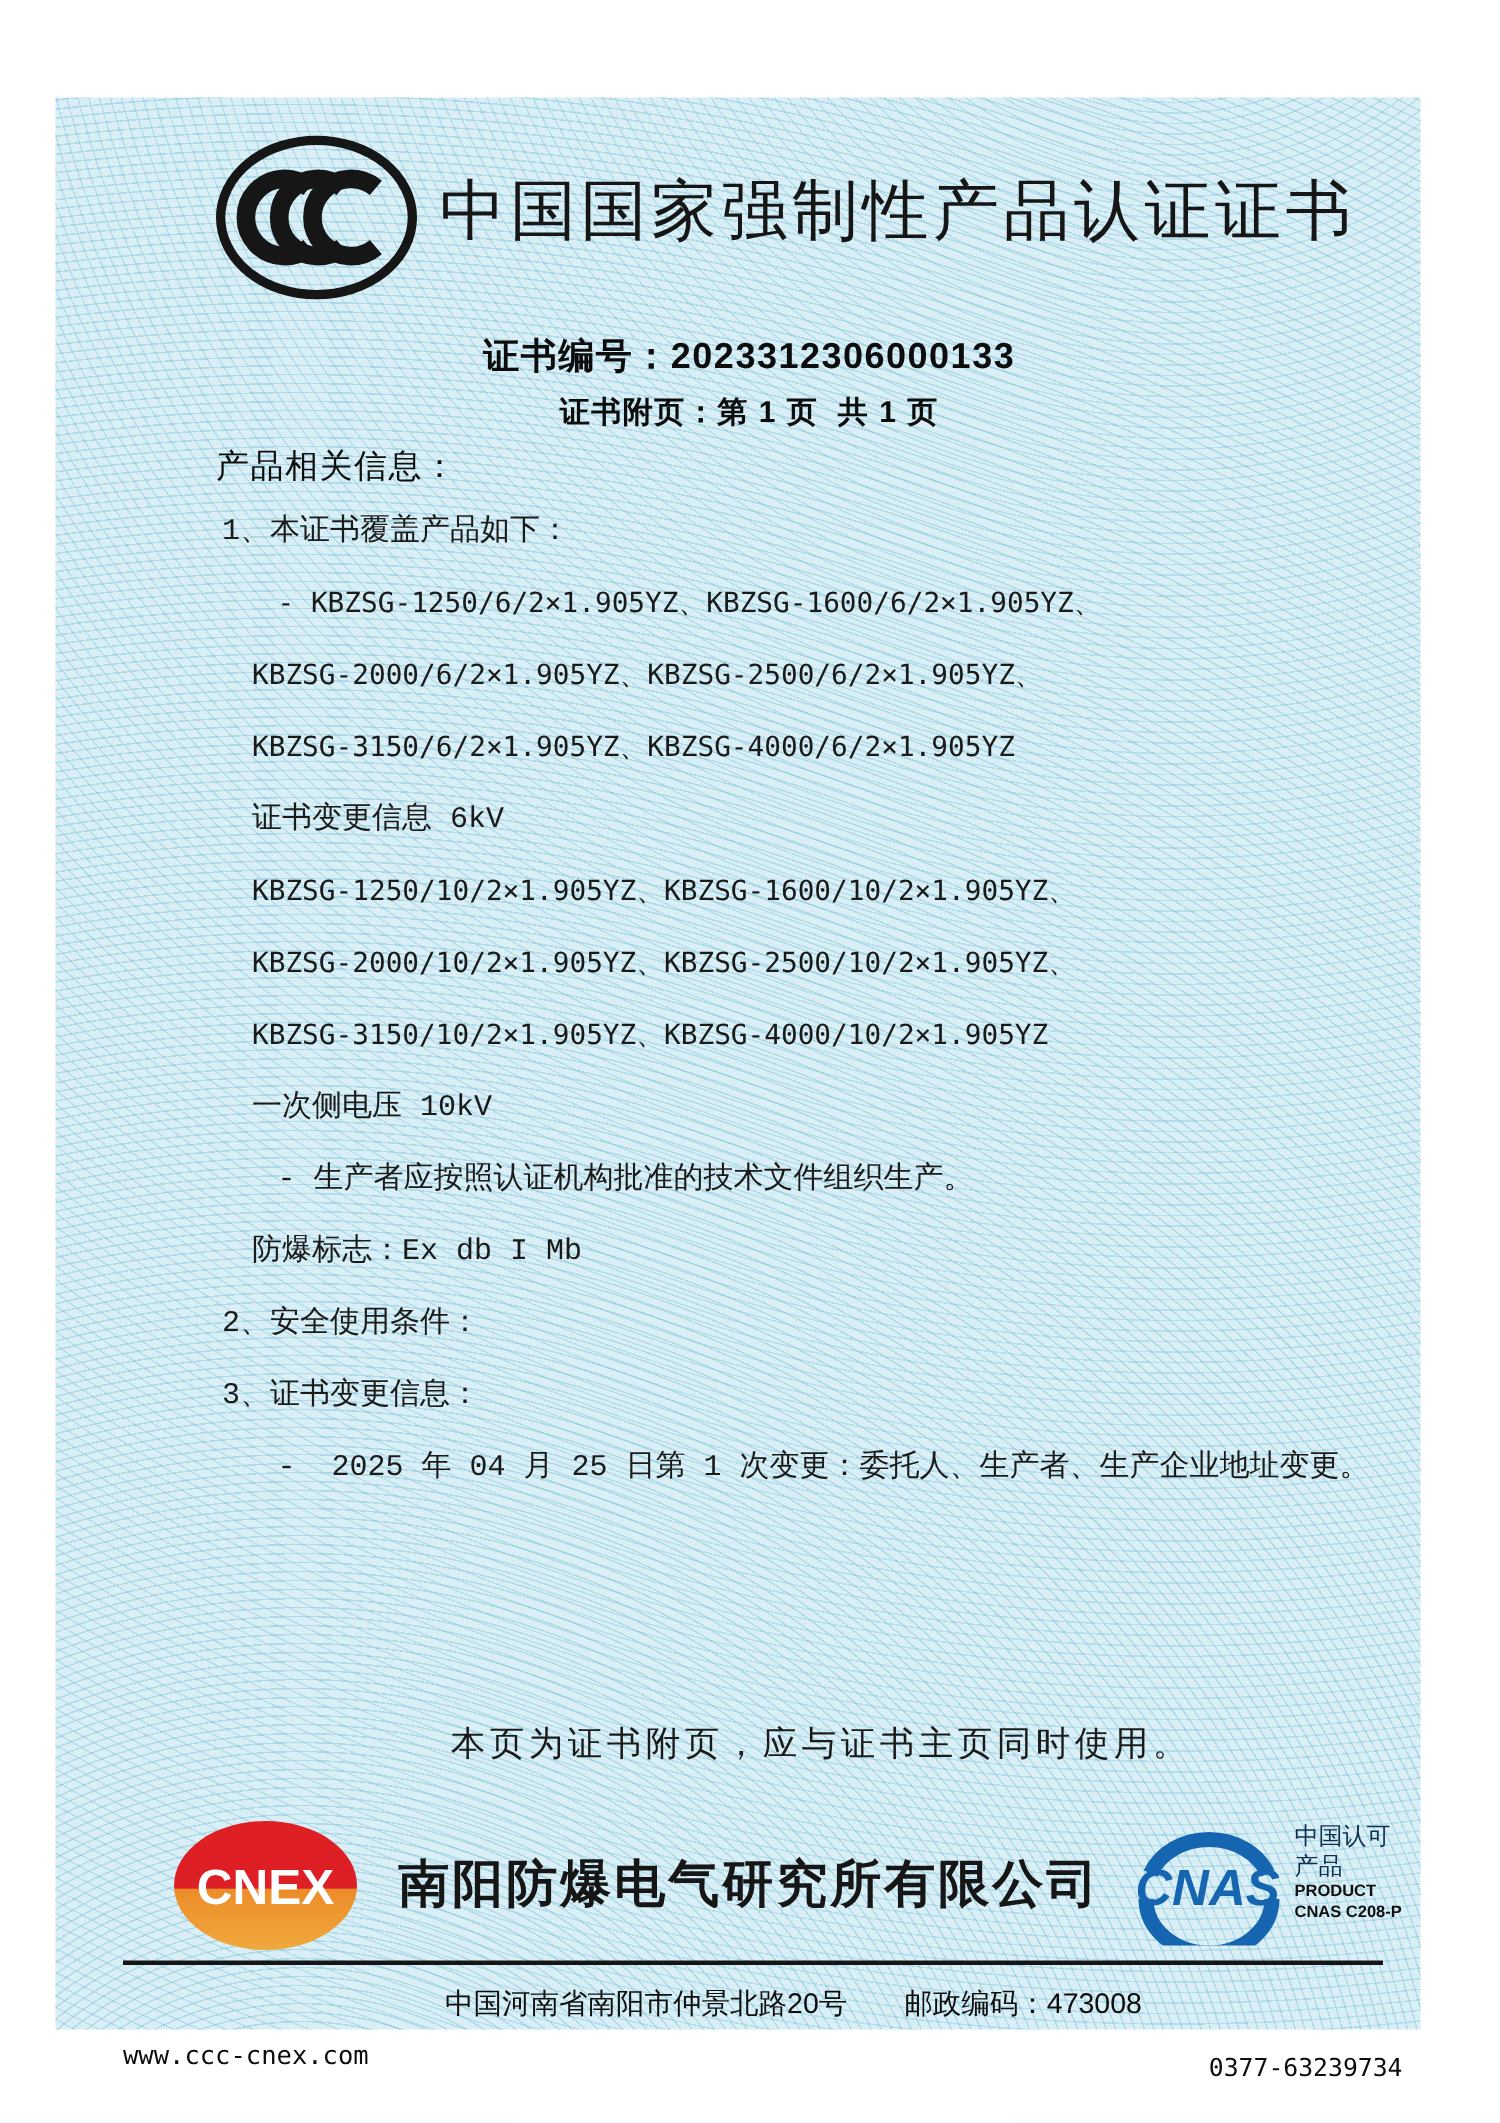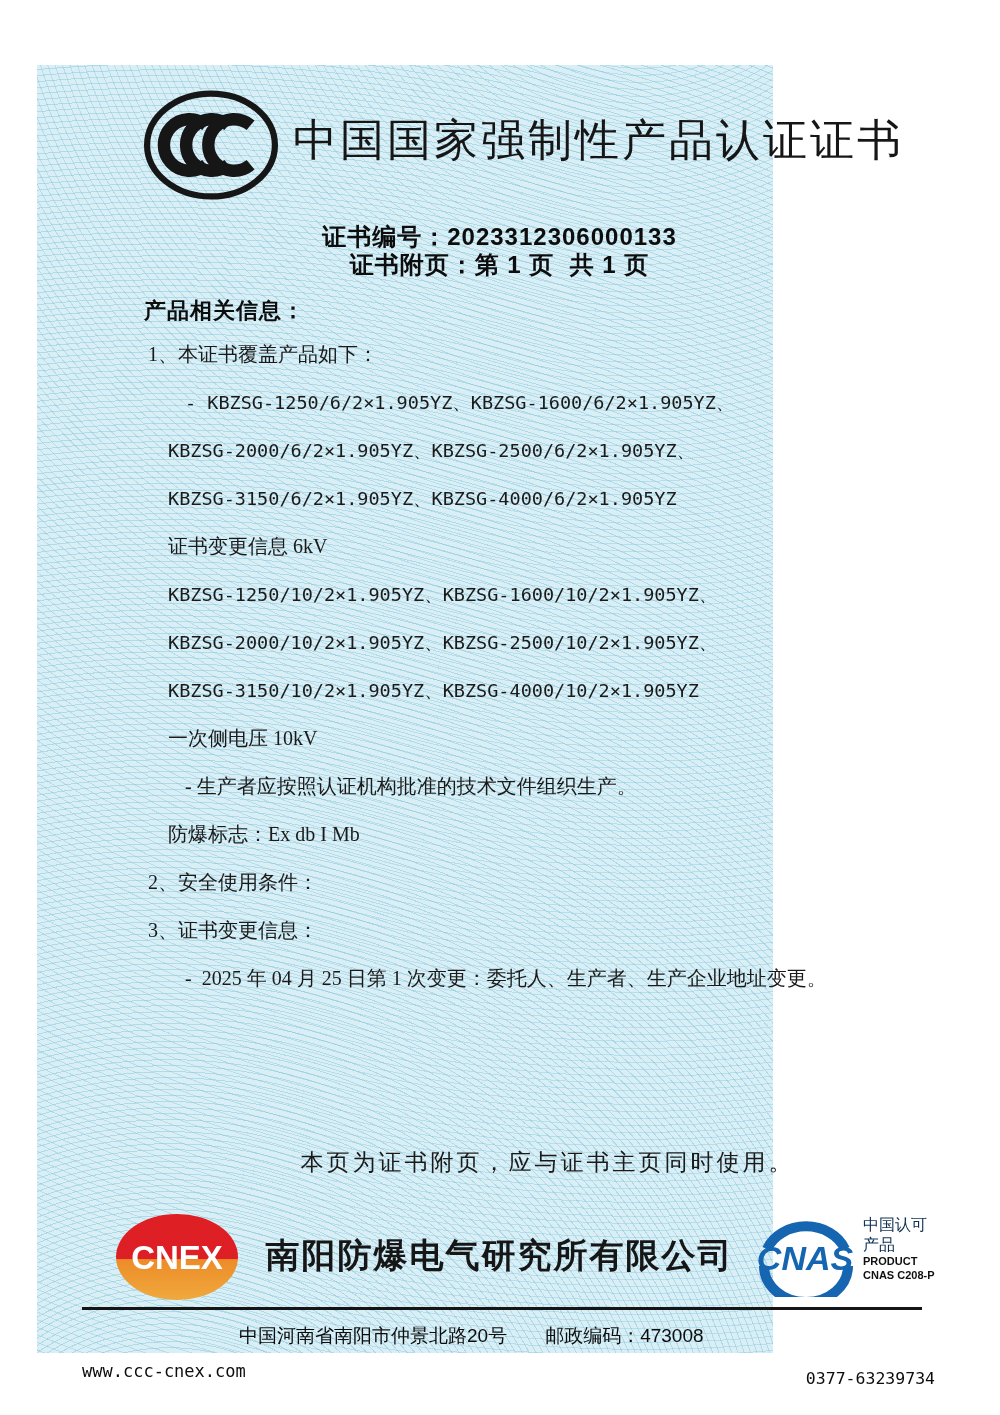--- a/index.html
+++ b/index.html
@@ -2,41 +2,41 @@
 <html><head>
 <meta charset="utf-8">
 <style>
   html,body{margin:0;padding:0;}
   body{
     width:1000px;height:1415px;background:#ffffff;position:relative;
     font-family:"Liberation Sans",sans-serif;color:#111;
     overflow:hidden;
   }
   .page{
-    position:absolute;left:37px;top:65px;width:736px;height:1288px;
+    position:absolute;left:37px;top:65px;width:910px;height:1288px;
     background-color:#d9eef5;
     background-image:
       repeating-radial-gradient(circle at 18% 115%, rgba(125,195,218,.45) 0px, rgba(125,195,218,.45) 1px, transparent 1px, transparent 6px),
       repeating-radial-gradient(circle at 82% -15%, rgba(125,195,218,.38) 0px, rgba(125,195,218,.38) 1px, transparent 1px, transparent 7px);
   }
   .abs{position:absolute;}
   .ccc-logo{left:103px;top:24px;width:142px;height:112px;}
   .doc-title{
     left:256px;top:46px;width:640px;
     font-size:44px;font-weight:500;letter-spacing:3px;color:#161616;
     font-family:"Liberation Sans",sans-serif;white-space:nowrap;
   }
   .center-line{left:0;width:925px;text-align:center;font-weight:700;color:#0d0d0d;white-space:pre;}
   .cert-no{top:156px;font-size:24px;letter-spacing:1px;}
-  .attach{top:184px;font-size:24px;letter-spacing:1px;}
-  .section-title{left:107px;top:231px;font-size:22px;font-weight:700;letter-spacing:1px;color:#0d0d0d;}
+  .attach{top:196px;font-size:20px;letter-spacing:1px;}
+  .section-title{left:107px;top:231px;font-size:22px;font-weight:400;letter-spacing:1px;color:#0d0d0d;}
   .body-list{left:111px;top:279px;width:790px;}
   .body-line{
     font-size:20px;line-height:21px;margin-bottom:27px;color:#1a1a1a;
-    white-space:pre;font-family:Liberation Serif, serif;
+    white-space:pre;font-family:Liberation Mono, monospace;
   }
   .body-line.model{font-family:"DejaVu Sans Mono",monospace;font-size:18.5px;}
   .body-line.i1{margin-left:37px;}
   .body-line.i2{margin-left:20px;}
   .note-line{
     left:0;top:1082px;width:925px;text-align:center;
     font-size:23px;letter-spacing:3px;color:#1a1a1a;
     font-family:"Liberation Serif",serif;white-space:nowrap;padding-left:48px;
   }
   .cnex-logo{left:78px;top:1148px;width:124px;height:88px;}
@@ -44,21 +44,21 @@
     left:0;top:1168px;width:925px;text-align:center;
     font-size:34px;font-weight:600;letter-spacing:2px;color:#161616;white-space:nowrap;
   }
   .cnas-block{left:712px;top:1150px;width:200px;height:90px;}
   .cnas-mark{position:absolute;left:0;top:4px;width:112px;height:78px;}
   .cnas-side{position:absolute;left:114px;top:0;width:90px;line-height:1.25;}
   .cnas-cn{font-size:16px;color:#0f2f4f;font-family:"Liberation Serif",serif;}
   .cnas-en{font-size:11px;font-weight:700;color:#101010;white-space:nowrap;}
   .footer-rule{left:45px;top:1242px;width:840px;height:3px;background:#151515;}
   .bar-left{left:45px;top:1249px;font-family:"DejaVu Sans Mono",monospace;font-size:17px;line-height:23px;color:#0d0d0d;white-space:pre;}
-  .bar-center{left:202px;top:1258px;width:560px;text-align:left;font-size:19px;color:#0d0d0d;white-space:pre;}
+  .bar-center{left:212px;top:1258px;width:560px;text-align:center;font-size:19px;color:#0d0d0d;white-space:pre;}
   .bar-right{left:700px;top:1246px;width:198px;text-align:right;font-family:"DejaVu Sans Mono",monospace;font-size:16.5px;line-height:27px;color:#0d0d0d;white-space:pre;}
 </style>
 </head>
 <body>
 
 <div class="page">
 
   <svg class="abs ccc-logo" viewBox="0 0 160 126" aria-hidden="true">
     <ellipse cx="80" cy="63" rx="72" ry="58" fill="none" stroke="#161616" stroke-width="7"></ellipse>
     <g fill="none" stroke="#161616" stroke-width="14">

